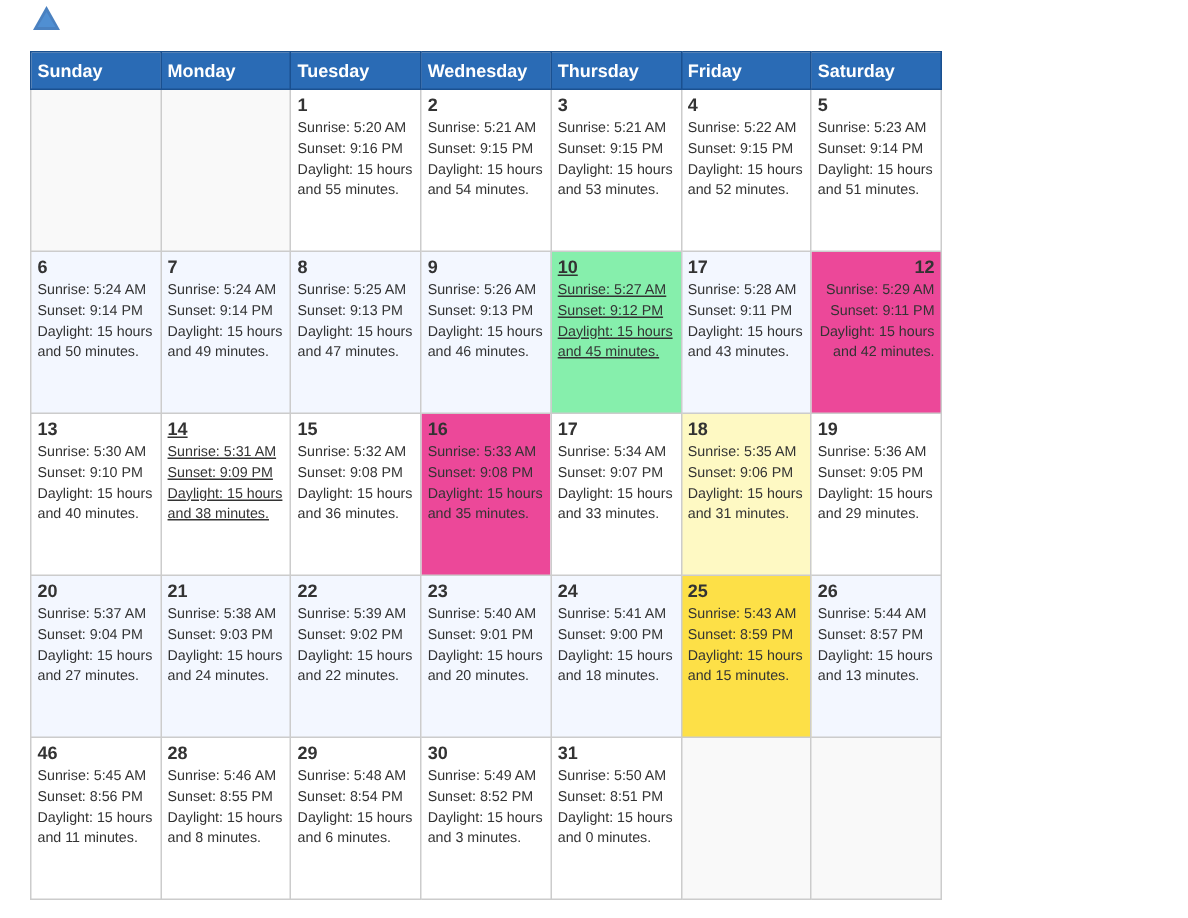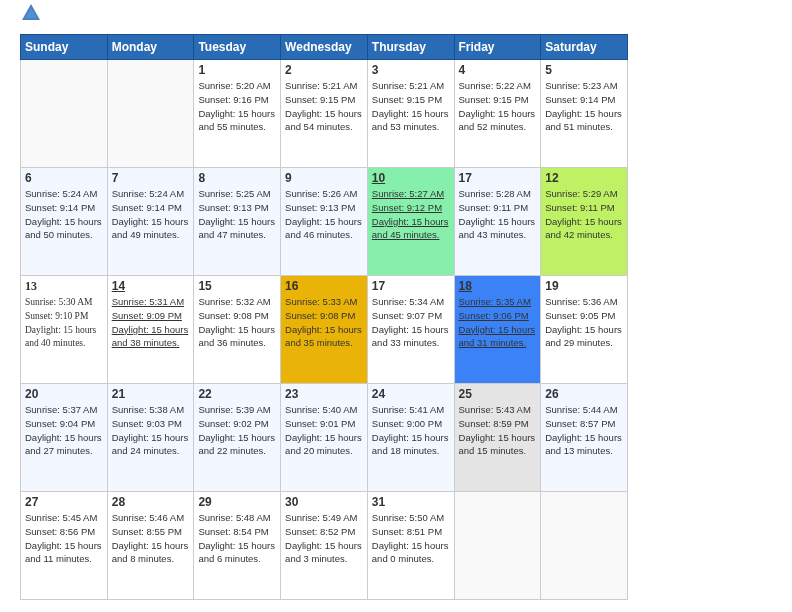--- a/index.html
+++ b/index.html
@@ -169,47 +169,47 @@
             <div class="day-info">Sunrise: 5:26 AM<br>Sunset: 9:13 PM<br>Daylight: 15 hours<br>and 46 minutes.</div>
           </td>
           <td style="background: #86efac; text-decoration: underline;">
             <span class="day-num">10</span>
             <div class="day-info">Sunrise: 5:27 AM<br>Sunset: 9:12 PM<br>Daylight: 15 hours<br>and 45 minutes.</div>
           </td>
           <td style="background: rgb(243, 247, 255);">
             <span class="day-num">17</span>
             <div class="day-info">Sunrise: 5:28 AM<br>Sunset: 9:11 PM<br>Daylight: 15 hours<br>and 43 minutes.</div>
           </td>
-          <td style="background: #bef264;">
+          <td style="background: #ec4899; text-align: right;">
             <span class="day-num">12</span>
             <div class="day-info">Sunrise: 5:29 AM<br>Sunset: 9:11 PM<br>Daylight: 15 hours<br>and 42 minutes.</div>
           </td>
         </tr>
         <tr>
-          <td style="background: rgb(255, 255, 255); font-family: Liberation Serif, serif;">
+          <td style="background: rgb(255, 255, 255);">
             <span class="day-num">13</span>
             <div class="day-info">Sunrise: 5:30 AM<br>Sunset: 9:10 PM<br>Daylight: 15 hours<br>and 40 minutes.</div>
           </td>
           <td style="background: rgb(255, 255, 255); text-decoration: underline;">
             <span class="day-num">14</span>
             <div class="day-info">Sunrise: 5:31 AM<br>Sunset: 9:09 PM<br>Daylight: 15 hours<br>and 38 minutes.</div>
           </td>
           <td style="background: rgb(255, 255, 255); margin-top: 28px;">
             <span class="day-num">15</span>
             <div class="day-info">Sunrise: 5:32 AM<br>Sunset: 9:08 PM<br>Daylight: 15 hours<br>and 36 minutes.</div>
           </td>
-          <td style="background: #eab308; margin-top: 12px;">
+          <td style="background: #ec4899; margin-top: 12px;">
             <span class="day-num">16</span>
             <div class="day-info">Sunrise: 5:33 AM<br>Sunset: 9:08 PM<br>Daylight: 15 hours<br>and 35 minutes.</div>
           </td>
           <td style="background: rgb(255, 255, 255);">
             <span class="day-num">17</span>
             <div class="day-info">Sunrise: 5:34 AM<br>Sunset: 9:07 PM<br>Daylight: 15 hours<br>and 33 minutes.</div>
           </td>
-          <td style="background: #3b82f6; text-decoration: underline;">
+          <td style="background: #fef9c3;">
             <span class="day-num">18</span>
             <div class="day-info">Sunrise: 5:35 AM<br>Sunset: 9:06 PM<br>Daylight: 15 hours<br>and 31 minutes.</div>
           </td>
           <td style="background: rgb(255, 255, 255);">
             <span class="day-num">19</span>
             <div class="day-info">Sunrise: 5:36 AM<br>Sunset: 9:05 PM<br>Daylight: 15 hours<br>and 29 minutes.</div>
           </td>
         </tr>
         <tr>
           <td style="background: rgb(243, 247, 255);">
@@ -225,32 +225,32 @@
             <div class="day-info">Sunrise: 5:39 AM<br>Sunset: 9:02 PM<br>Daylight: 15 hours<br>and 22 minutes.</div>
           </td>
           <td style="background: rgb(243, 247, 255);">
             <span class="day-num">23</span>
             <div class="day-info">Sunrise: 5:40 AM<br>Sunset: 9:01 PM<br>Daylight: 15 hours<br>and 20 minutes.</div>
           </td>
           <td style="background: rgb(243, 247, 255);">
             <span class="day-num">24</span>
             <div class="day-info">Sunrise: 5:41 AM<br>Sunset: 9:00 PM<br>Daylight: 15 hours<br>and 18 minutes.</div>
           </td>
-          <td style="background: #e5e5e5;">
+          <td style="background: #fde047;">
             <span class="day-num">25</span>
             <div class="day-info">Sunrise: 5:43 AM<br>Sunset: 8:59 PM<br>Daylight: 15 hours<br>and 15 minutes.</div>
           </td>
           <td style="background: rgb(243, 247, 255);">
             <span class="day-num">26</span>
             <div class="day-info">Sunrise: 5:44 AM<br>Sunset: 8:57 PM<br>Daylight: 15 hours<br>and 13 minutes.</div>
           </td>
         </tr>
         <tr>
           <td style="background: rgb(255, 255, 255);">
-            <span class="day-num">27</span>
+            <span class="day-num">46</span>
             <div class="day-info">Sunrise: 5:45 AM<br>Sunset: 8:56 PM<br>Daylight: 15 hours<br>and 11 minutes.</div>
           </td>
           <td style="background: rgb(255, 255, 255); margin-left: 28px;">
             <span class="day-num">28</span>
             <div class="day-info">Sunrise: 5:46 AM<br>Sunset: 8:55 PM<br>Daylight: 15 hours<br>and 8 minutes.</div>
           </td>
           <td style="background: rgb(255, 255, 255);">
             <span class="day-num">29</span>
             <div class="day-info">Sunrise: 5:48 AM<br>Sunset: 8:54 PM<br>Daylight: 15 hours<br>and 6 minutes.</div>
           </td>

